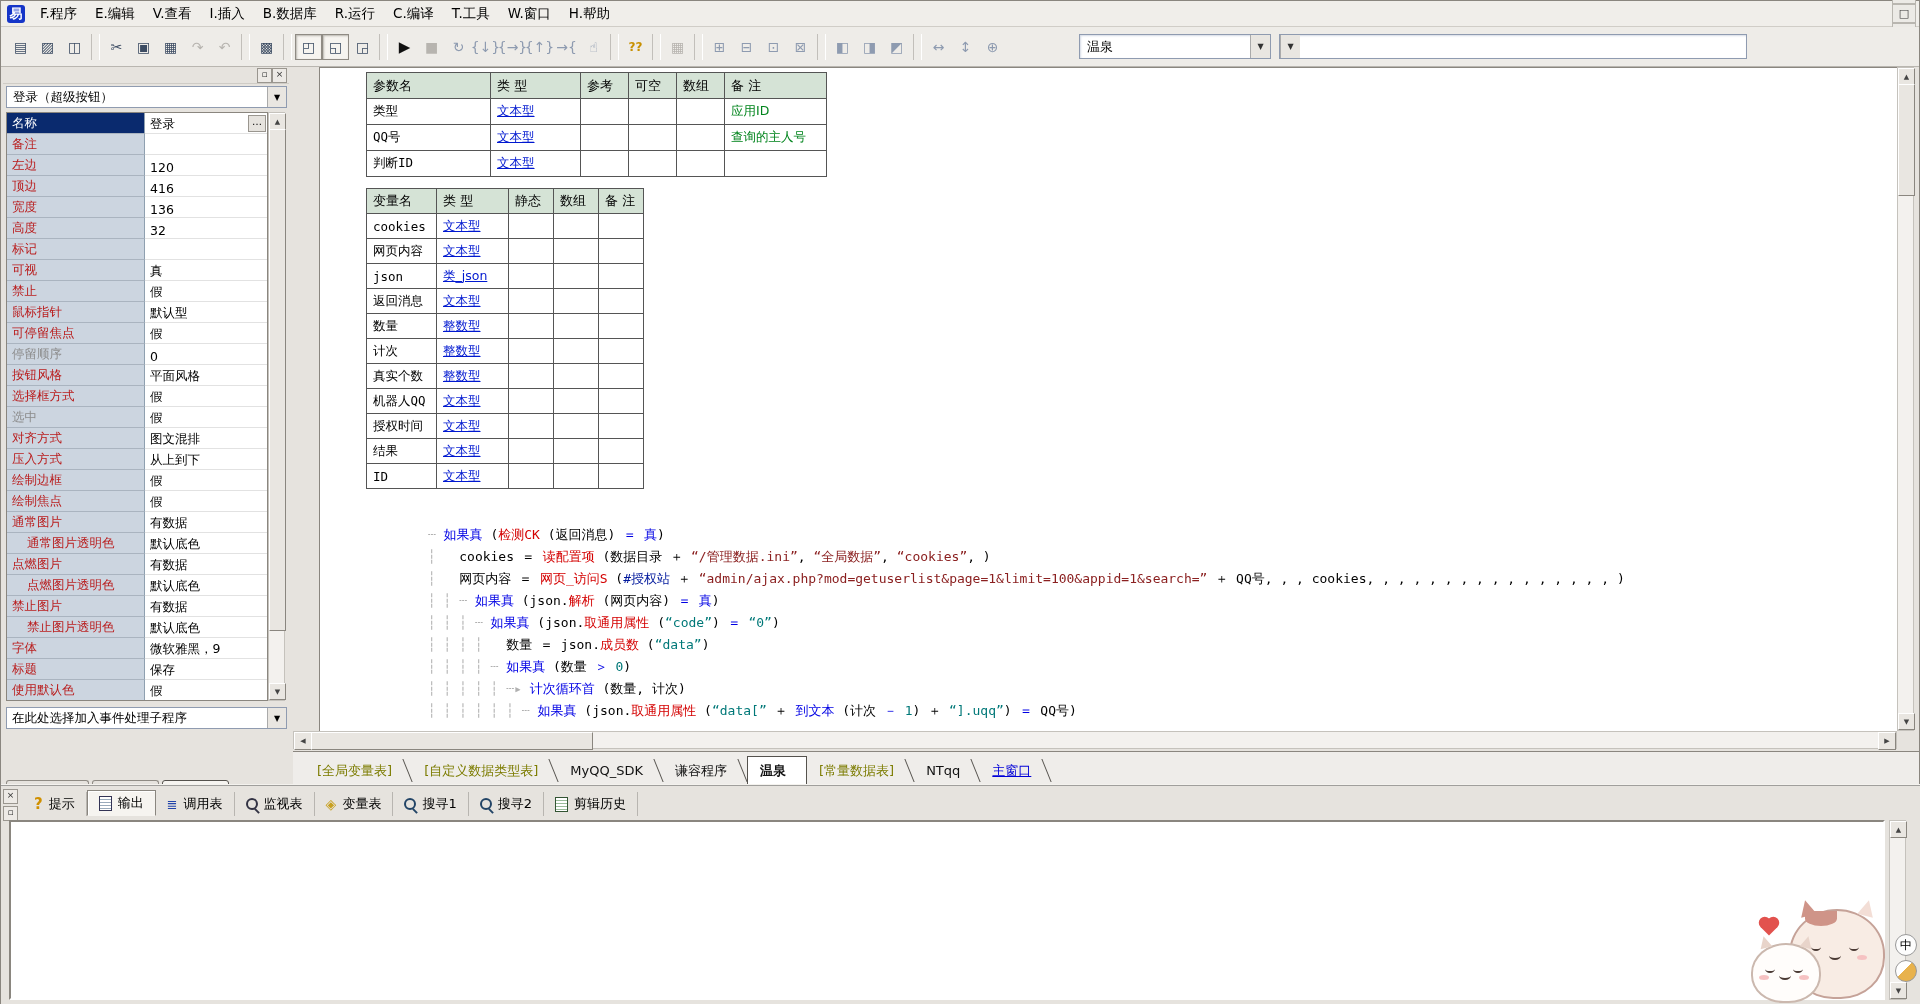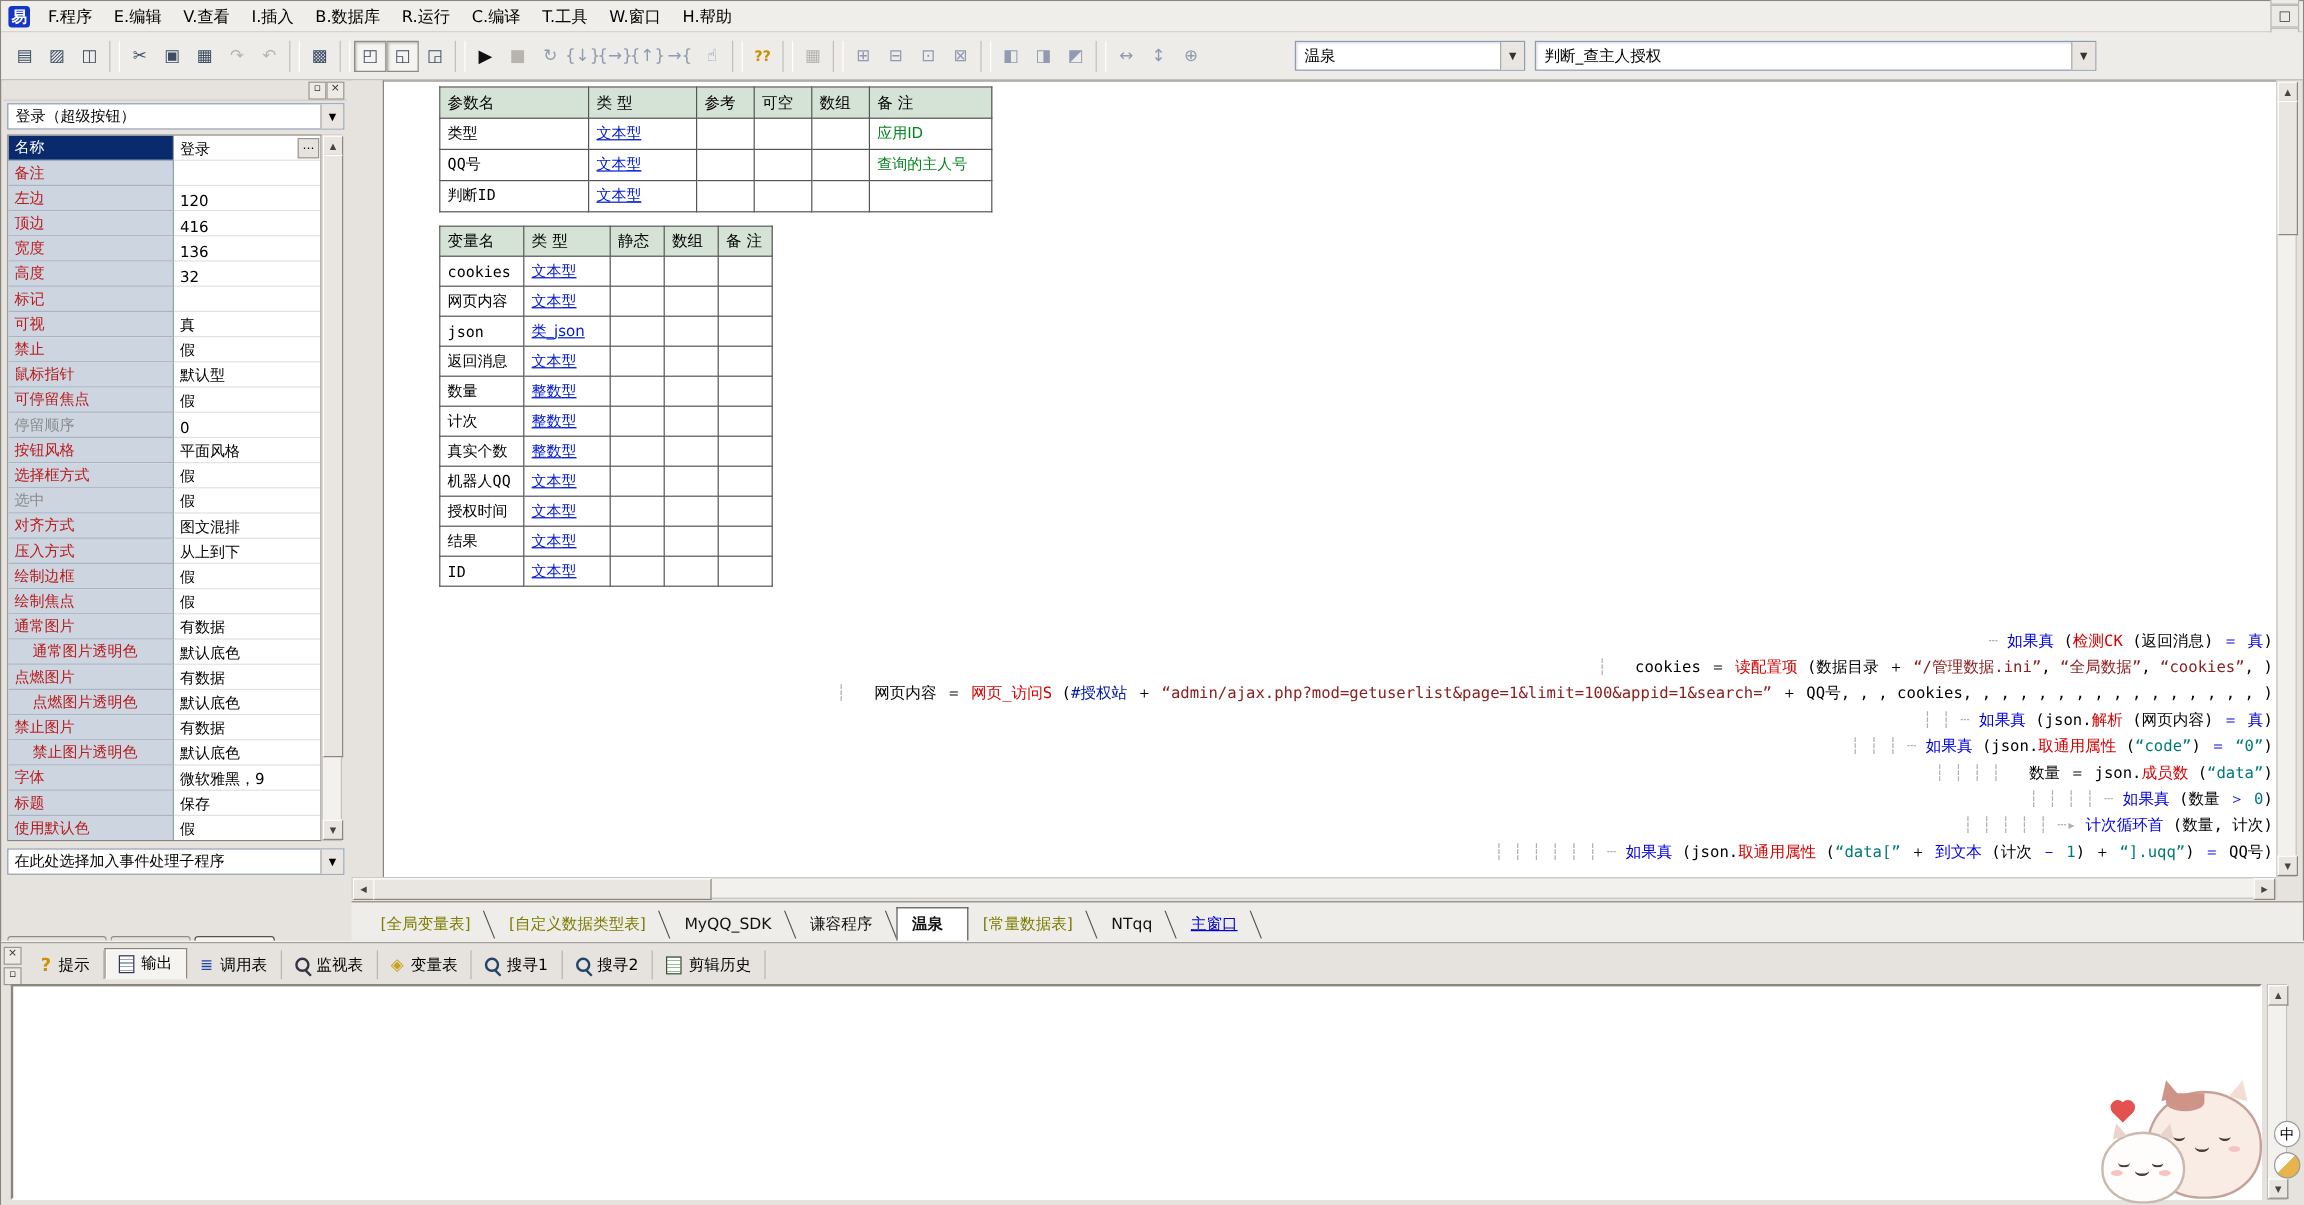--- a/index.html
+++ b/index.html
@@ -82,21 +82,21 @@
   #ptable{left:46px;top:4px;}
   #vtable{left:46px;top:120px;}
   .etable th,.etable td{border:1px solid #555;padding:0 6px;height:26px;box-sizing:border-box;
                         font-weight:normal;text-align:left;white-space:nowrap;}
   .etable th{background:#d5e3d6;}
   #vtable th,#vtable td{height:25px;}
   .tname{font-family:"DejaVu Sans Mono","DejaVu Sans",monospace;font-size:12.5px;}
   .ttype{color:#0018d0;text-decoration:underline;font-size:12.5px;}
   .tremark{color:#00841c;font-size:12.5px;}
   .codeblock{position:absolute;left:14px;top:434px;width:1560px;}
-  .cline{height:22px;line-height:22px;white-space:pre;font-family:"DejaVu Sans Mono","DejaVu Sans",monospace;font-size:13px;text-align:right;}
+  .cline{height:22px;line-height:22px;white-space:pre;font-family:"DejaVu Sans Mono","DejaVu Sans",monospace;font-size:13px;}
   .seg{white-space:pre;}
   .cg{color:#b0b0b0;}
   .ck{color:#0000e4;}
   .cf{color:#d40000;}
   .cs{color:#8b2020;}
   .ct{color:#007878;}
   .cc{color:#00189c;}
   .cn{color:#000;}
   .evscroll{position:absolute;left:1604px;top:0;width:17px;height:664px;background:#f3f1ee;border:1px solid #c5c2bc;box-sizing:border-box;}
   .ehscroll{position:absolute;left:0;top:664px;width:1604px;height:18px;background:#f3f1ee;border:1px solid #c5c2bc;box-sizing:border-box;}
@@ -307,21 +307,20 @@
         </span>
         <span class="tbtn dim">
           <i style="font-style:normal">⊕</i>
         </span>
       </span>
     <span class="tcombo" id="win-combo">
       <span class="cval">温泉</span>
       <span class="carrow">▼</span>
     </span>
     <span class="tcombo" id="method-combo">
-      <span class="cval">判断_查主人授权</span>
       <span class="carrow">▼</span>
     </span>
   </div>
 
   <div class="leftpanel">
     <div class="dockbar">
       <span class="dbtn" style="right:17px;">▫</span>
       <span class="dbtn" style="right:2px;">×</span>
     </div>
     <div class="objcombo">

